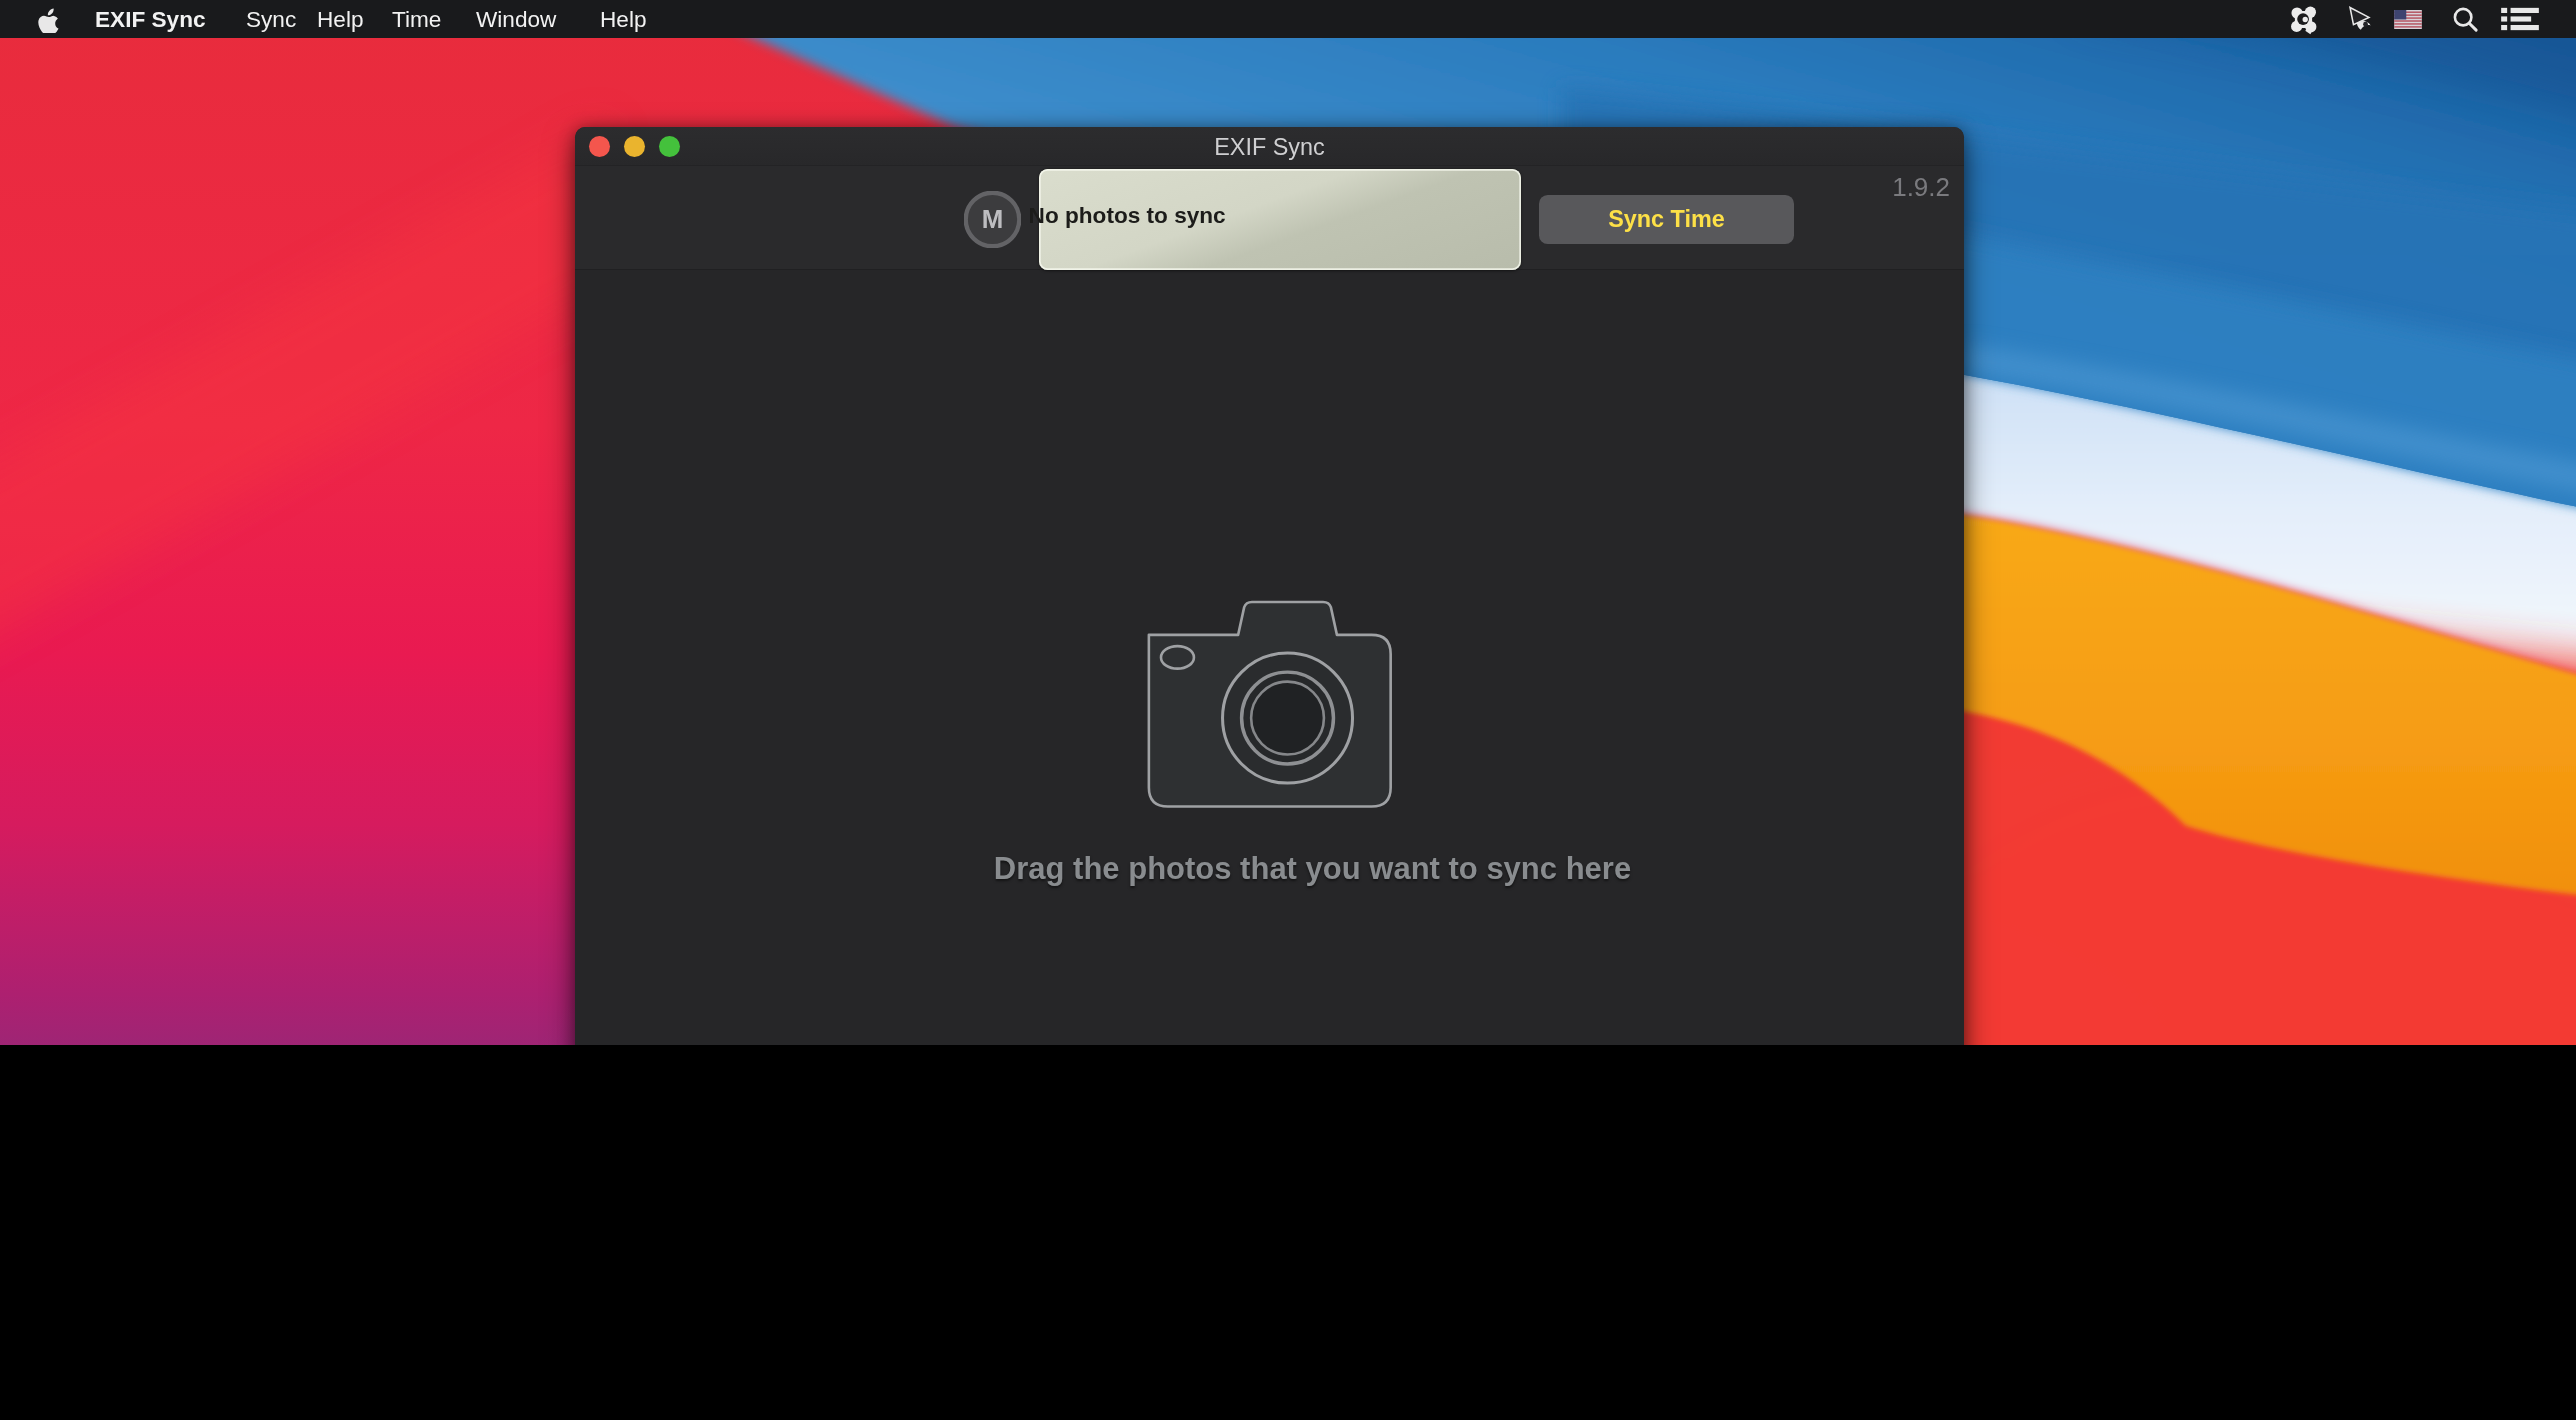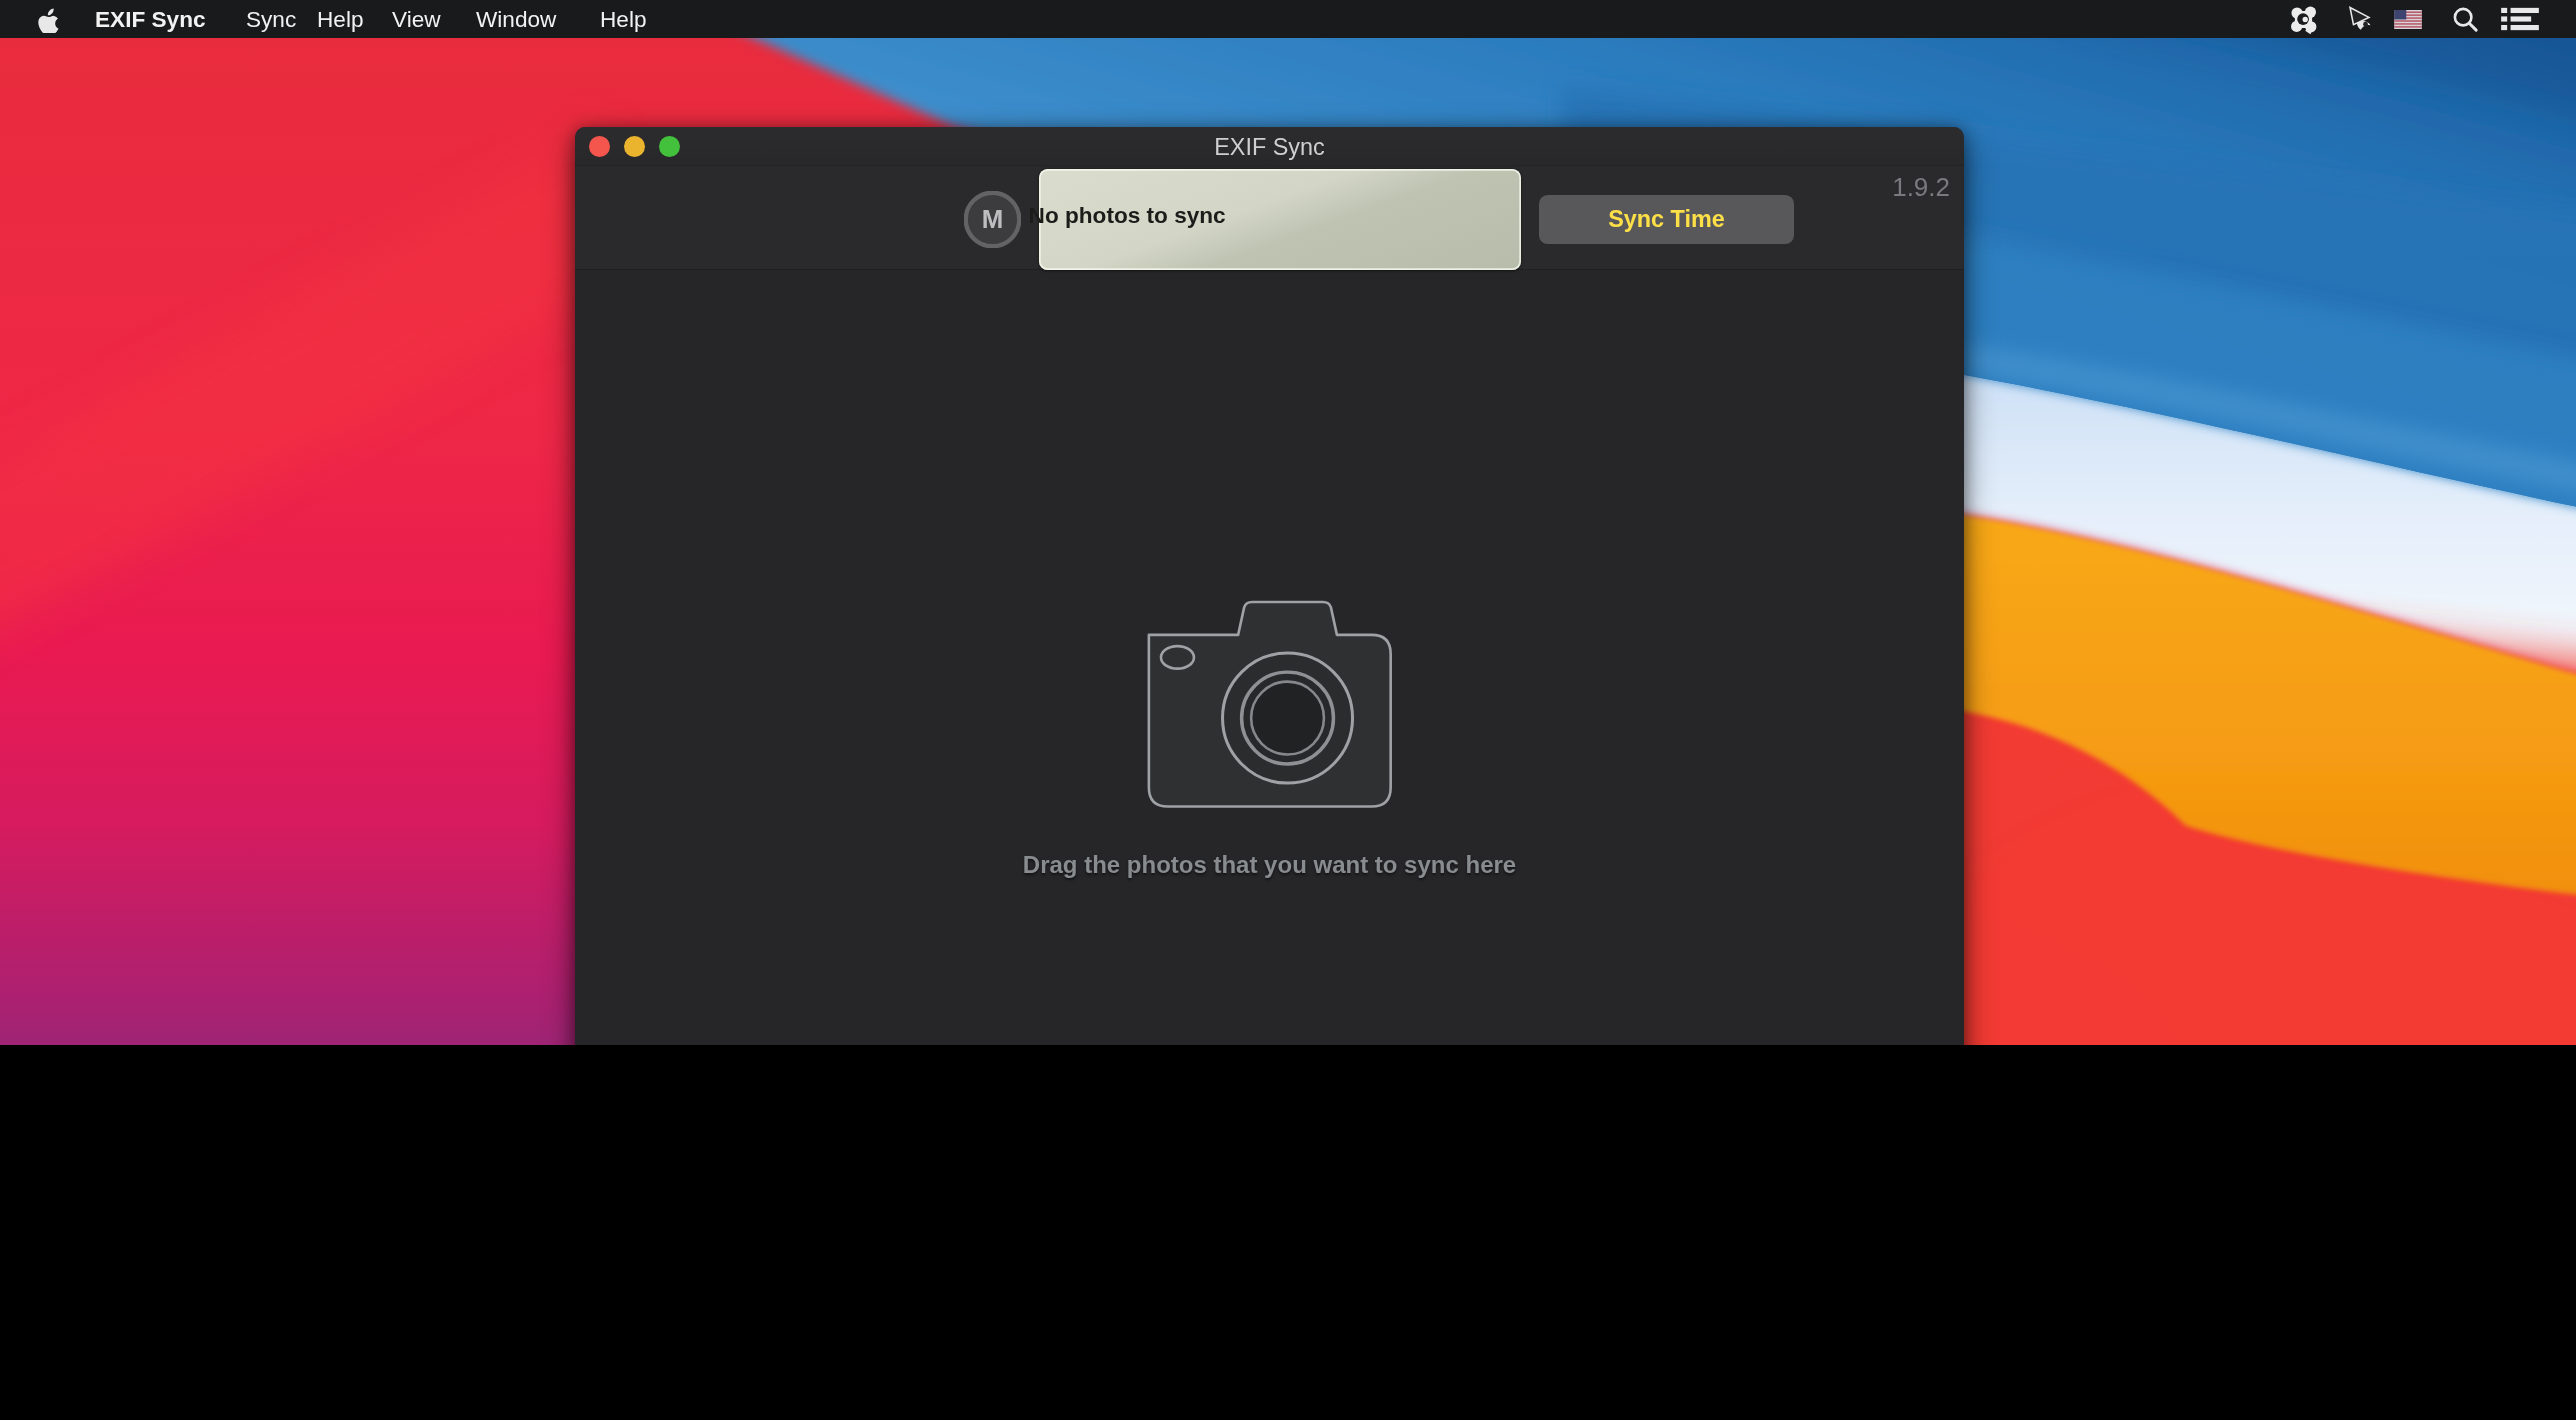--- a/index.html
+++ b/index.html
@@ -7,21 +7,21 @@
 #menubar .mi{position:absolute;top:0;height:38px;line-height:39px;color:#f2f2f2;font-size:22.6px;white-space:nowrap;}
 #win{position:absolute;left:575px;top:127px;width:1389px;height:1082px;border-radius:10.4px;background:#262628;box-shadow:0 12px 31px rgba(0,0,0,0.5),0 1.7px 15.6px rgba(0,0,0,0.35);overflow:hidden;}
 #titlebar{position:absolute;left:0;top:0;width:100%;height:38px;background:linear-gradient(#2c2c2e,#28282a);border-bottom:0.9px solid #232325;}
 #wtitle{position:absolute;left:0;top:0;width:100%;height:38px;line-height:40px;text-align:center;color:#cfcfd1;font-size:23.4px;}
 .tl{position:absolute;top:8.7px;width:21px;height:21px;border-radius:50%;}
 #toolbar{position:absolute;left:0;top:39px;width:100%;height:103px;background:#2a2a2c;border-bottom:0.9px solid #202022;}
 #statusbox{position:absolute;left:464px;top:2.6px;width:482px;height:101px;border-radius:8.7px;background:linear-gradient(160deg,#daddcd 0%,#d3d6c6 42%,#bfc3b2 58%,#b8bcab 100%);box-shadow:inset 0 0 0 1.7px rgba(248,250,240,0.8),0 0.9px 2.6px rgba(0,0,0,0.5);}
 #statusbox span{position:absolute;left:-10.4px;top:34px;width:100%;text-align:left;color:#1c1c1a;font-size:22.6px;font-weight:bold;}
 #syncbtn{position:absolute;left:964px;top:29px;width:255px;height:49px;border-radius:8.7px;background:#58585b;color:#fde047;font-size:23.4px;font-weight:bold;text-align:center;line-height:48px;}
 #ver{position:absolute;right:14px;top:45px;color:#7a7a7e;font-size:26px;}
-#dragtext{position:absolute;left:0;top:724px;width:100%;text-align:center;color:#898c8f;font-size:24px;font-weight:bold;text-shadow:0 1.7px 2.6px rgba(0,0,0,0.5);}
+#dragtext{position:absolute;left:0;top:724px;width:100%;text-align:center;color:#898c8f;font-size:31px;font-weight:bold;text-shadow:0 1.7px 2.6px rgba(0,0,0,0.5);padding-left:43px;}
 #dock{position:absolute;left:428px;top:1283px;width:1718px;height:191px;border-radius:15.6px;background:rgba(10,10,12,0.96);border:1.7px solid rgba(210,200,215,0.45);box-sizing:border-box;}
 .dicon{position:absolute;top:22.6px;width:95px;height:95px;}
 .ddot{position:absolute;top:126px;width:7.8px;height:7.8px;border-radius:50%;background:#98989c;}
 #dsep{position:absolute;left:1449px;top:12px;width:2.6px;height:114px;background:#505054;}
 </style></head>
 <body>
 <div id="stage">
 <svg id="wall" width="2576" height="1421" viewBox="0 0 2970 1638">
 <defs>
 <linearGradient id="baseg" x1="0" y1="0" x2="0" y2="1">
@@ -102,21 +102,21 @@
 <path id="orangeband" d="M 1200,594 C 1500,520 1900,545 2264,594 C 2480,625 2820,735 3050,800 L 3050,1040 C 2870,1022 2620,985 2520,952 C 2430,862 2330,832 2264,820 C 1900,760 1500,740 1200,750 Z" fill="url(#orangeg)" filter="url(#b3)"></path>
 </svg>
 
 <div id="menubar">
 <svg style="position:absolute;left:36px;top:7px" width="24" height="26" viewBox="0 0 28 30">
 <path d="M14.5,7.6 c1.2-1.7 3.2-2.9 5.1-2.9 c0.2,2-0.6,3.9-1.7,5.3 c-1.2,1.5-3.1,2.6-5,2.5 c-0.3-1.9,0.6-3.8,1.6-4.9 Z M19.8,13 c-2.6,0-4.1,1.6-5.8,1.6 c-1.8,0-3.6-1.5-5.7-1.5 c-2.6,0-5.4,1.9-6.3,5.3 c-1.2,4.7,1.4,10.2 3.9,13.2 1.2,1.5 2.6,2.6 4.3,2.6 1.7,0 2.3-1.1 4.4-1.1 2.1,0 2.6,1.1 4.4,1.1 1.8,0 3.1-1.4 4.3-2.9 1.3-1.7 1.9-3.3 2-3.4 -0.1,0-3.9-1.5-3.9-5.9 0-3.7 3-5.4 3.2-5.5 -1.7-2.6-4.4-3.5-5.8-3.5 Z" fill="#e8e8e8" transform="translate(1,-3)"></path>
 </svg>
 <span class="mi" style="left:95px;font-weight:bold;">EXIF Sync</span>
 <span class="mi" style="left:246px;">Sync</span>
 <span class="mi" style="left:317px;">Help</span>
-<span class="mi" style="left:392px;">View</span>
+<span class="mi" style="left:392px;">Time</span>
 <span class="mi" style="left:476px;">Window</span>
 <span class="mi" style="left:600px;">Help</span>
 <svg style="position:absolute;left:2288px;top:4.3px" width="31" height="31" viewBox="0 0 36 36">
 <g fill="#ececec">
 <ellipse cx="18" cy="18" rx="5.5" ry="10" transform="rotate(45 18 18) translate(0,-8)"></ellipse>
 <ellipse cx="10.5" cy="10.5" rx="6.5" ry="6.5"></ellipse>
 <ellipse cx="26" cy="9.5" rx="6.5" ry="6.5"></ellipse>
 <ellipse cx="10" cy="26" rx="6.5" ry="6.5"></ellipse>
 <ellipse cx="26.5" cy="26.5" rx="6.5" ry="6.5"></ellipse>
 <rect x="8" y="8" width="20" height="20" rx="6"></rect>

